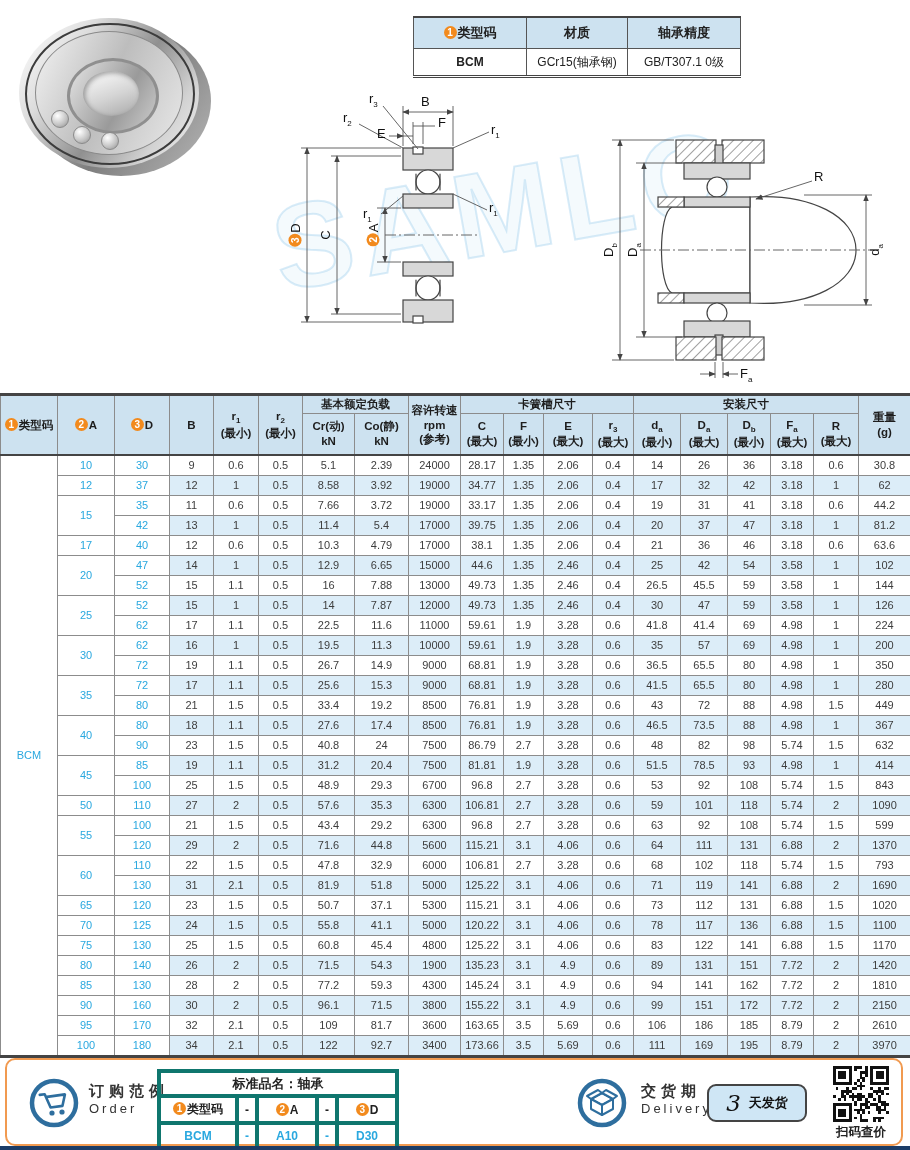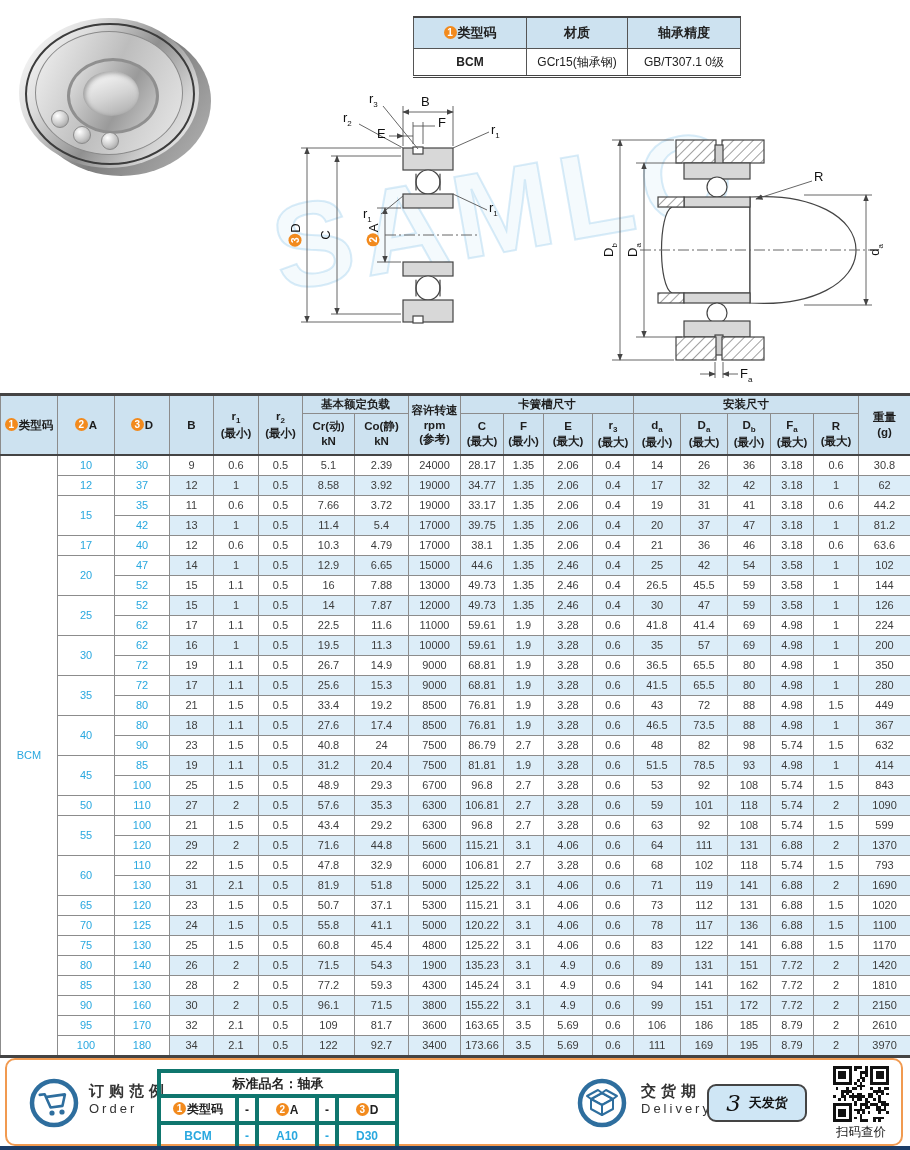--- a/index.html
+++ b/index.html
@@ -72,21 +72,21 @@
   #order-table .ot-h{height:23px;font-size:12px;font-weight:bold;color:#222;}
   #order-table .ot-v{height:21px;font-size:12px;font-weight:bold;}
   #delivery-icon{position:absolute;left:570px;top:18px;}
   #delivery-text{position:absolute;left:634px;top:22px;}
   #delivery-pill{position:absolute;left:700px;top:24px;width:96px;height:34px;
                  border:2px solid #444;border-radius:9px;background:#cfe6f5;
                  display:flex;align-items:center;justify-content:center;gap:8px;}
   #delivery-pill .days{font-family:"DejaVu Serif","Liberation Serif",serif;font-style:italic;font-size:23px;color:#111;}
   #delivery-pill .unit{font-size:13px;font-weight:bold;color:#111;}
   #qr{position:absolute;left:826px;top:6px;width:56px;height:56px;}
-  #qr-caption{position:absolute;left:812px;top:64px;width:84px;text-align:center;font-size:12.5px;color:#222;}
+  #qr-caption{position:absolute;left:812px;top:64px;width:84px;text-align:center;font-size:12.5px;color:#222;font-weight:bold;}
 </style>
 </head>
 <body>
 
 <div id="page">
 
   <div id="wm1" class="wm">SAMLO</div>
   <div id="wm2" class="wm">SAMLO</div>
 
   <div id="bearing" class="abs">

